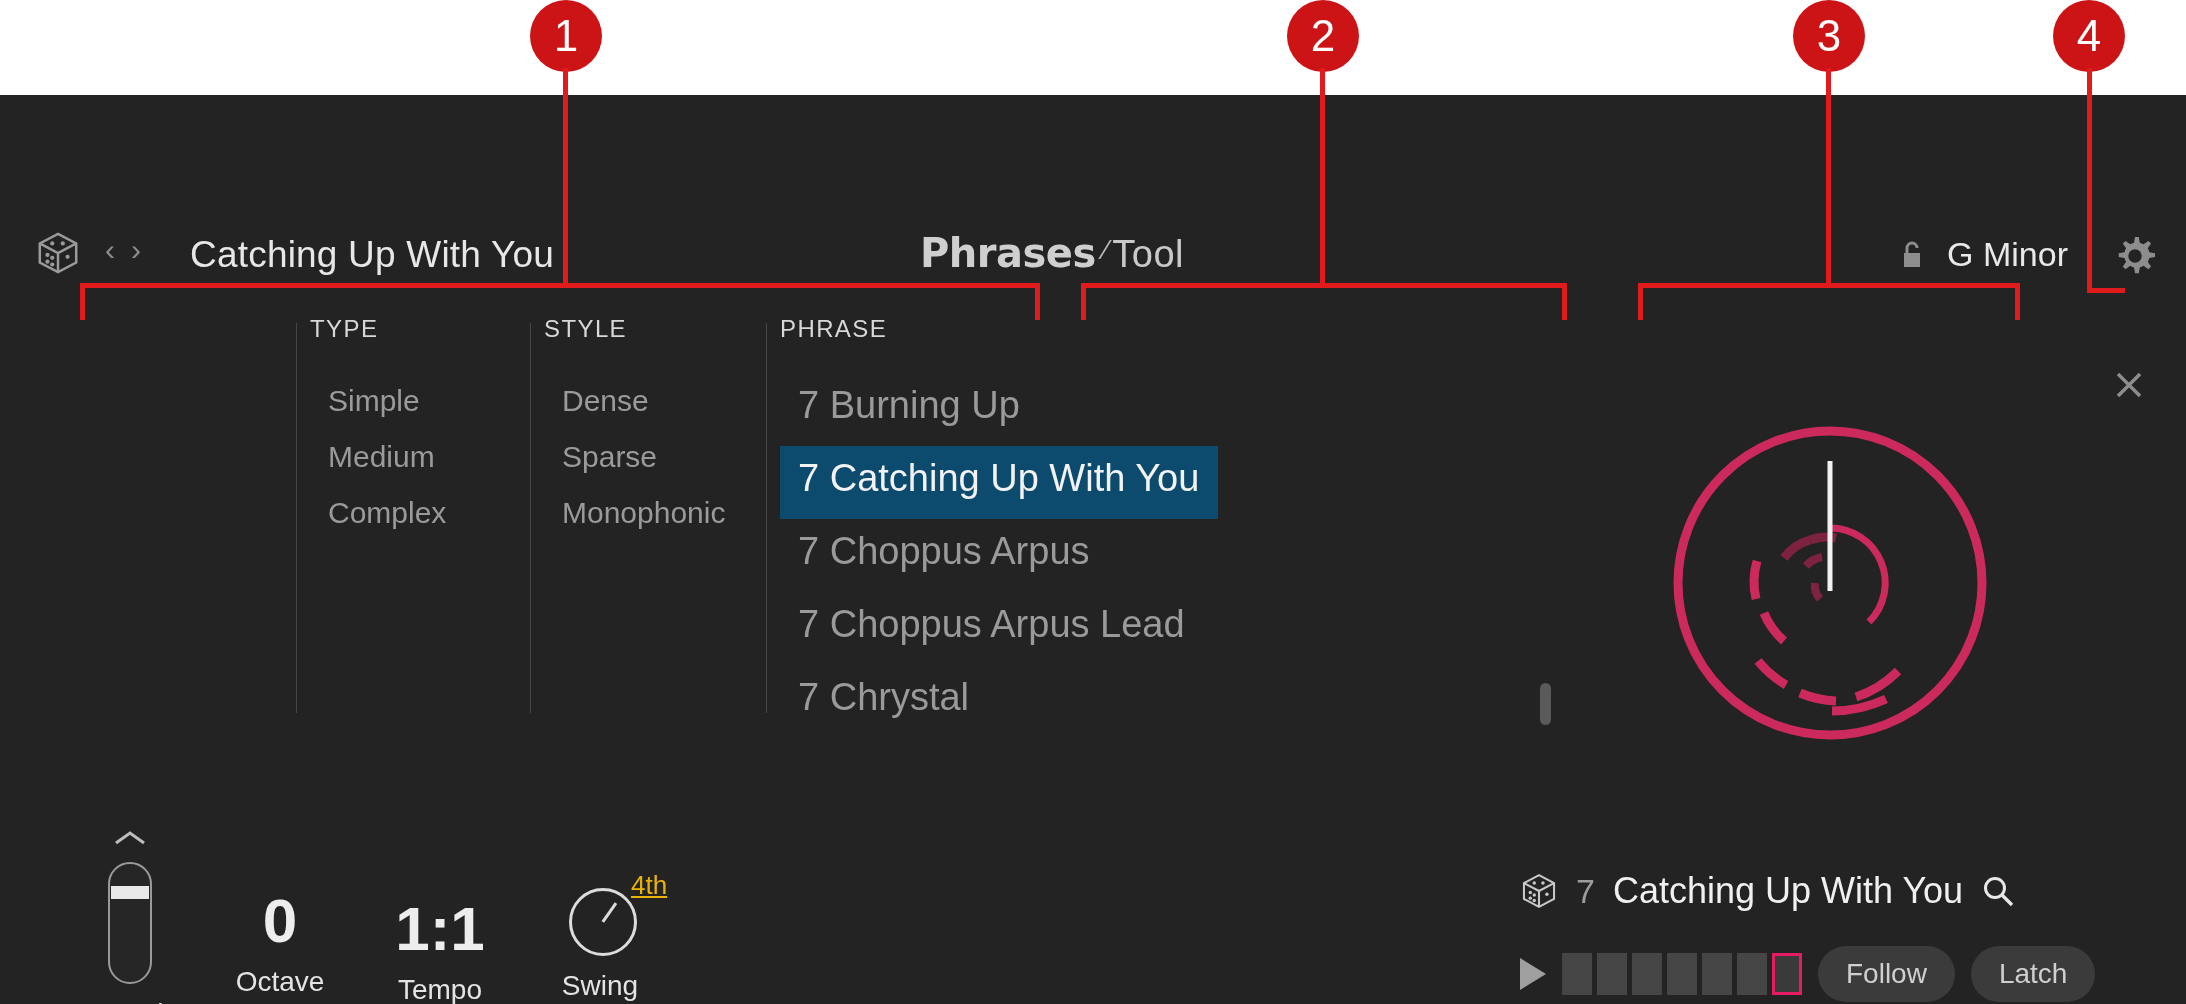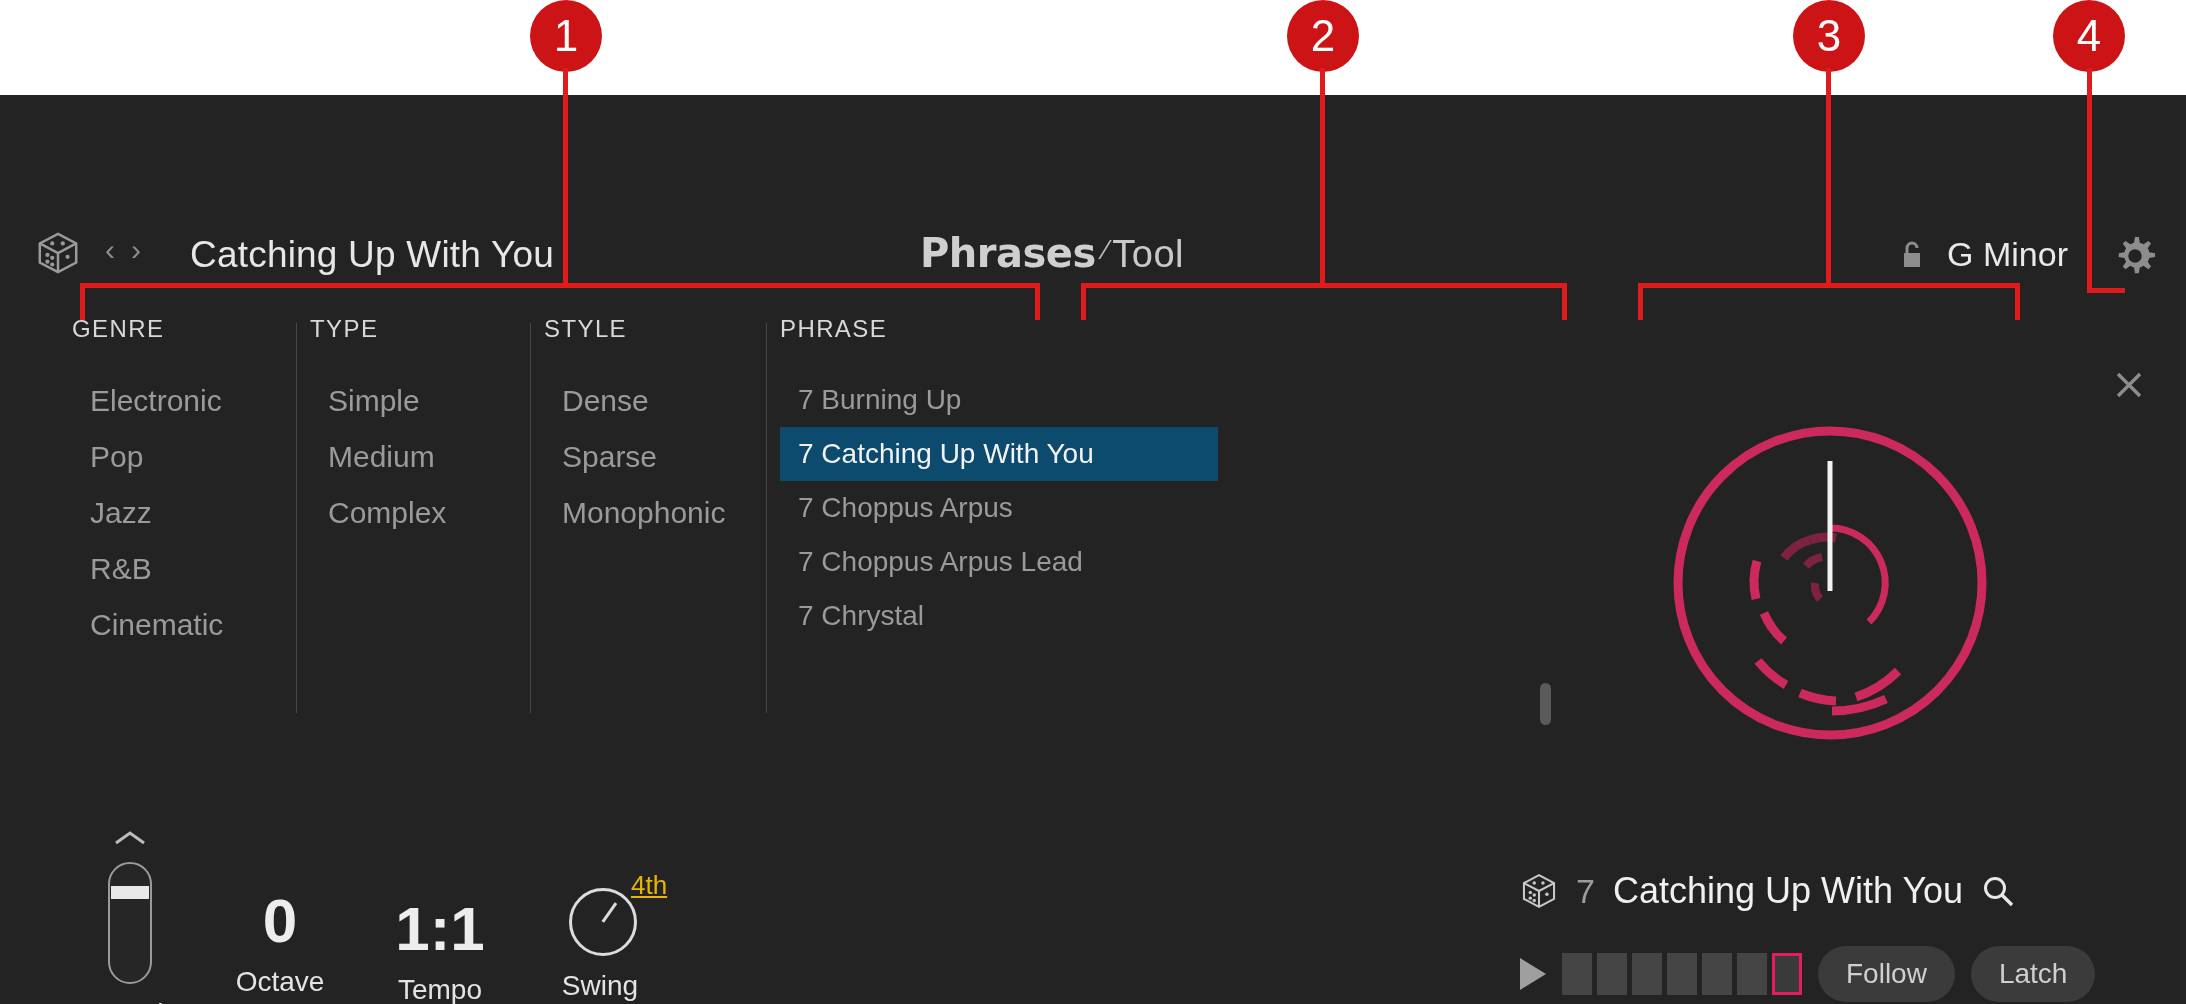--- a/index.html
+++ b/index.html
@@ -47,21 +47,21 @@
     color:#d8d8d8;font-size:24px;letter-spacing:1.4px;
     font-family:"Liberation Sans",sans-serif;
   }
   .col-list{margin-top:30px;}
   .col-item{
     color:#9a9a9a;font-size:30px;padding:11px 0 11px 18px;white-space:nowrap;
   }
   .divider{position:absolute;top:8px;width:1px;height:390px;background:#464646;}
 
   .phrase-item{
-    color:#9a9a9a;font-size:28px;padding:11px 0 11px 18px;white-space:nowrap;
+    color:#9a9a9a;font-size:38px;padding:11px 0 19px 18px;white-space:nowrap;
   }
   .phrase-item.sel{background:#0c4a6e;color:#f2f2f2;width:420px;}
   .scroll-thumb{
     position:absolute;left:1540px;top:588px;width:11px;height:42px;
     background:#5a5a5a;border-radius:6px;
   }
 
   
   .viz{position:absolute;left:1660px;top:318px;width:340px;height:340px;}
 
@@ -158,30 +158,20 @@
       <path fill="#8d8d8d" d="M22 2 l4 0 1 6 a14 14 0 0 1 4 1.7 l5-3.5 2.8 2.8 -3.5 5 a14 14 0 0 1 1.7 4 l6 1 0 4 -6 1 a14 14 0 0 1 -1.7 4 l3.5 5 -2.8 2.8 -5-3.5 a14 14 0 0 1 -4 1.7 l-1 6 -4 0 -1-6 a14 14 0 0 1 -4-1.7 l-5 3.5 -2.8-2.8 3.5-5 a14 14 0 0 1 -1.7-4 l-6-1 0-4 6-1 a14 14 0 0 1 1.7-4 l-3.5-5 2.8-2.8 5 3.5 a14 14 0 0 1 4-1.7 Z"></path>
       <circle cx="22" cy="22" r="7" fill="#232323"></circle>
     </svg>
 
     <svg class="closex" viewBox="0 0 30 30">
       <path d="M4 4 L26 26 M26 4 L4 26" stroke="#8d8d8d" stroke-width="3.4" fill="none"></path>
     </svg>
 
     <div class="cols">
 
-      <div class="col" style="left:72px;width:210px;">
-        <div class="col-title">GENRE</div>
-        <div class="col-list">
-          <div class="col-item">Electronic</div>
-          <div class="col-item">Pop</div>
-          <div class="col-item">Jazz</div>
-          <div class="col-item">R&amp;B</div>
-          <div class="col-item">Cinematic</div>
-        </div>
-      </div>
 
       <div class="divider" style="left:296px;"></div>
 
       <div class="col" style="left:310px;width:200px;">
         <div class="col-title">TYPE</div>
         <div class="col-list">
           <div class="col-item">Simple</div>
           <div class="col-item">Medium</div>
           <div class="col-item">Complex</div>
         </div>

